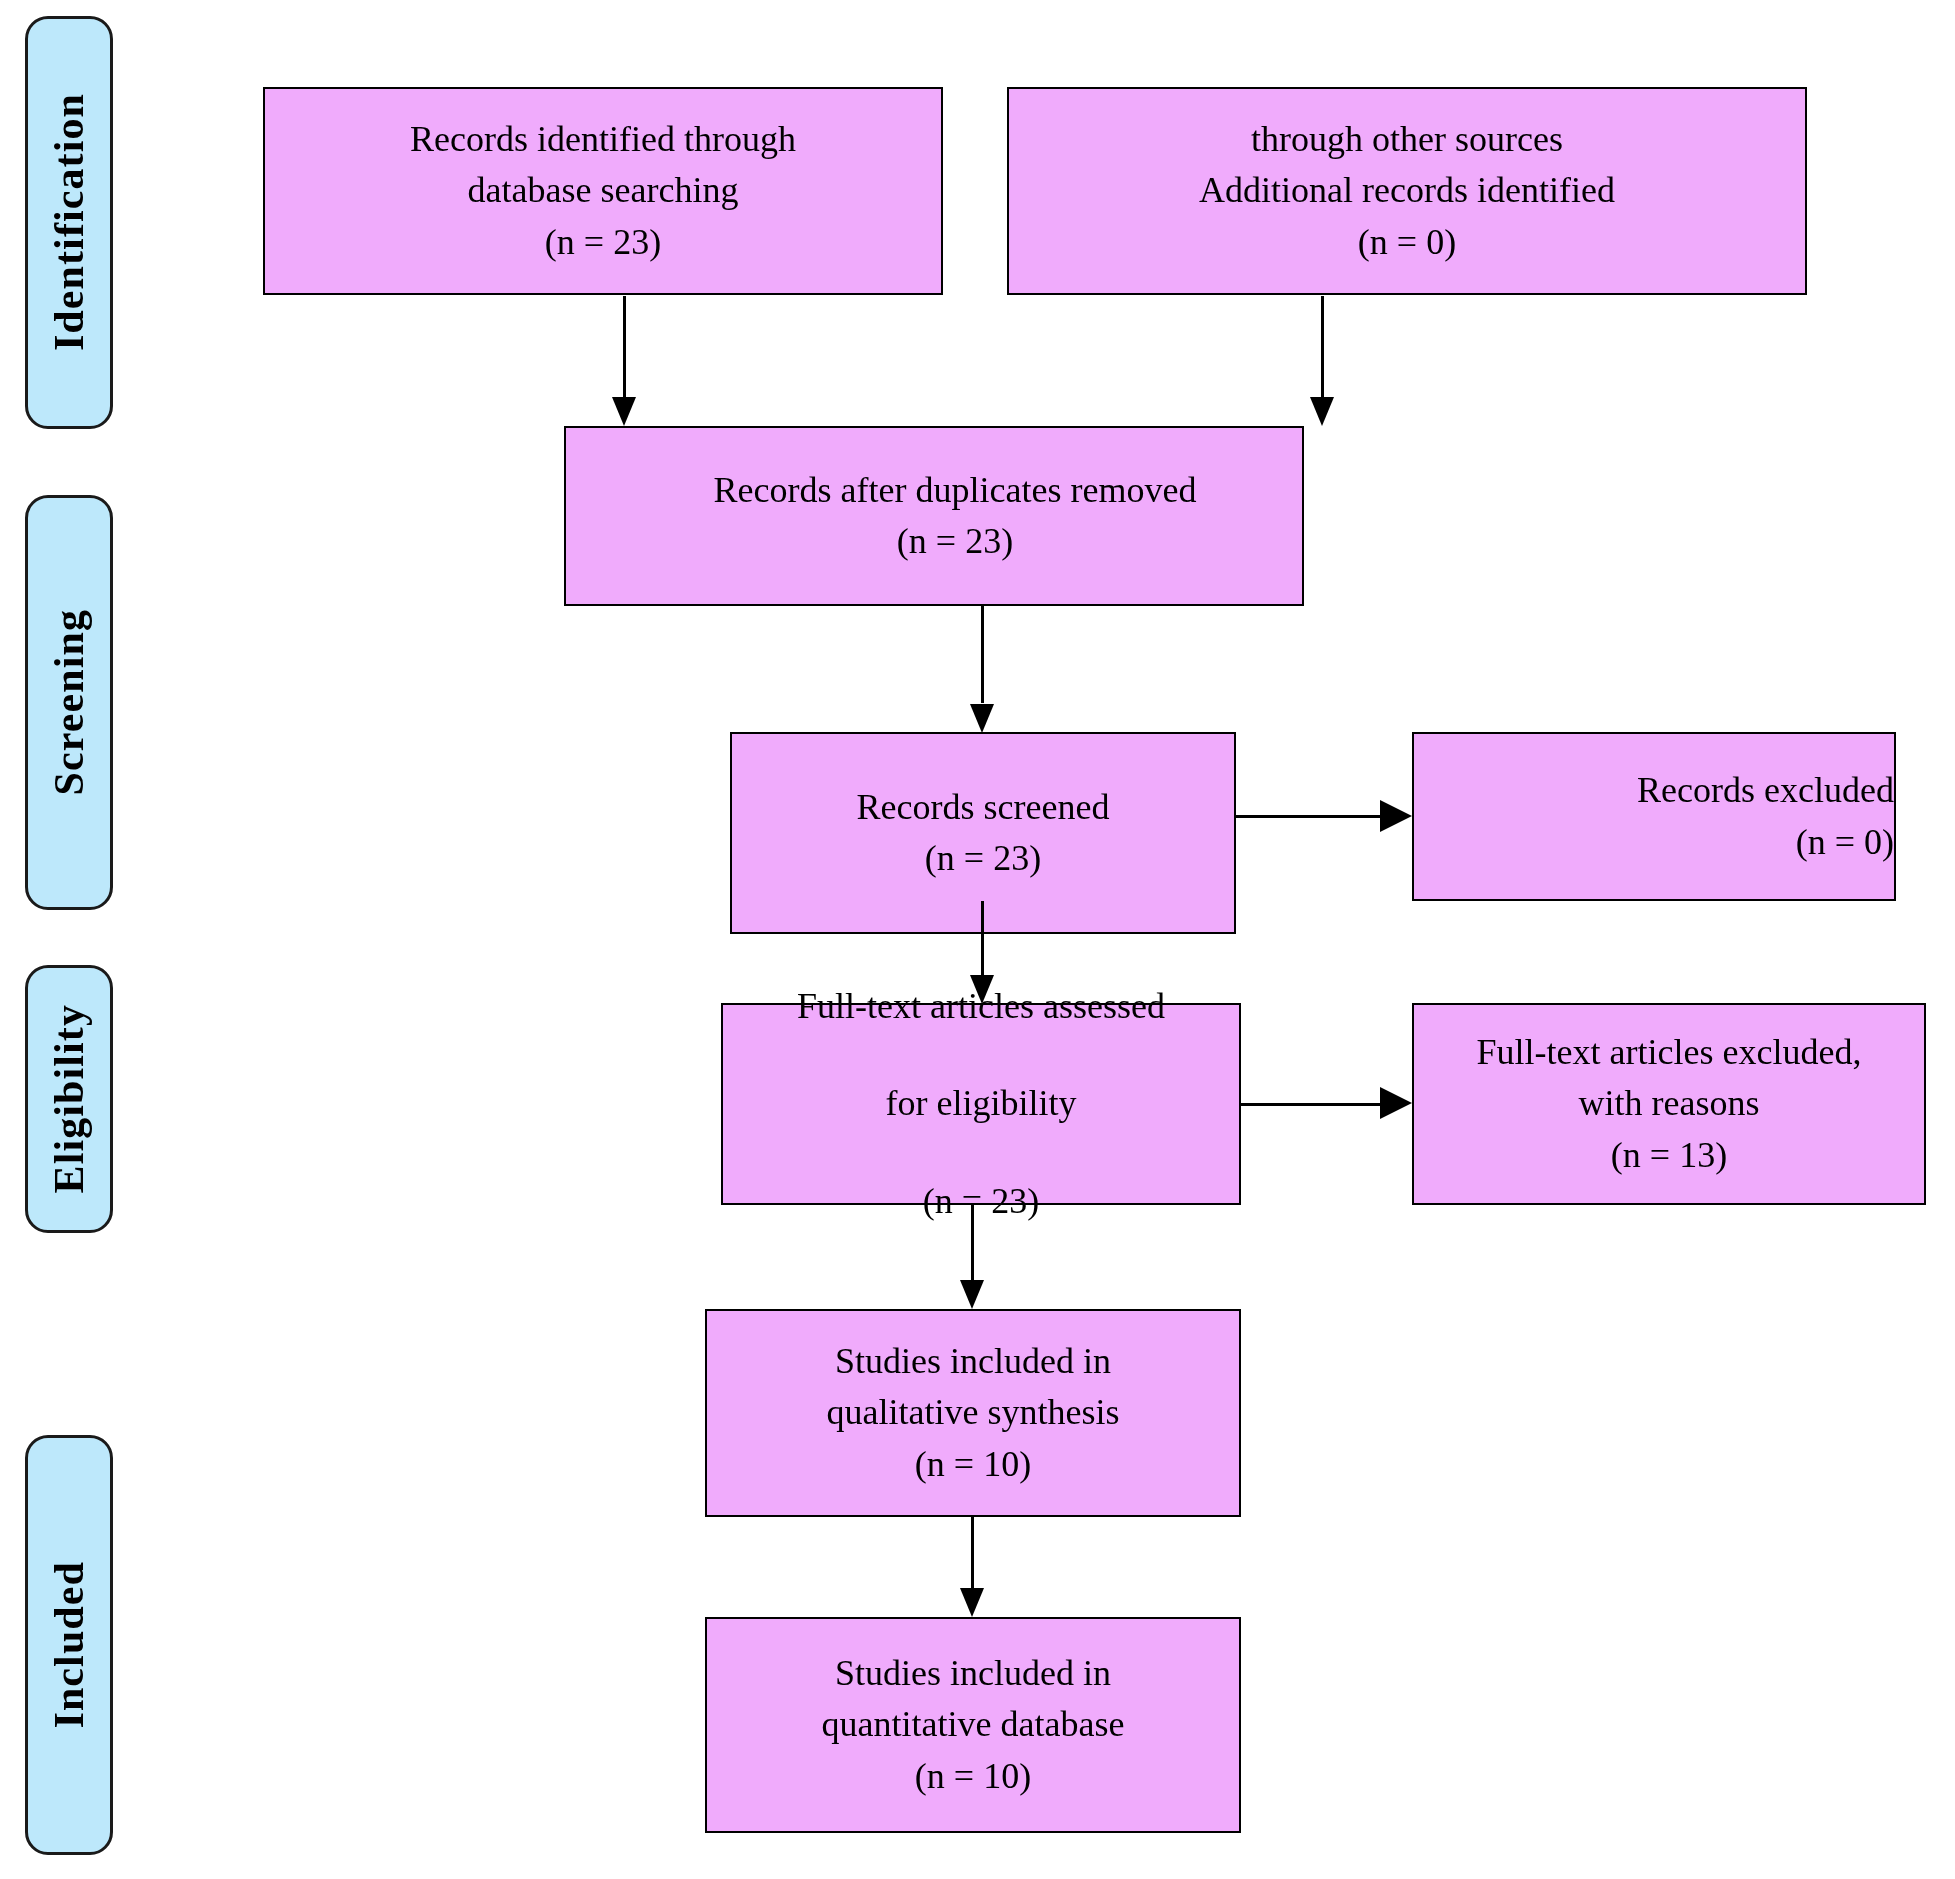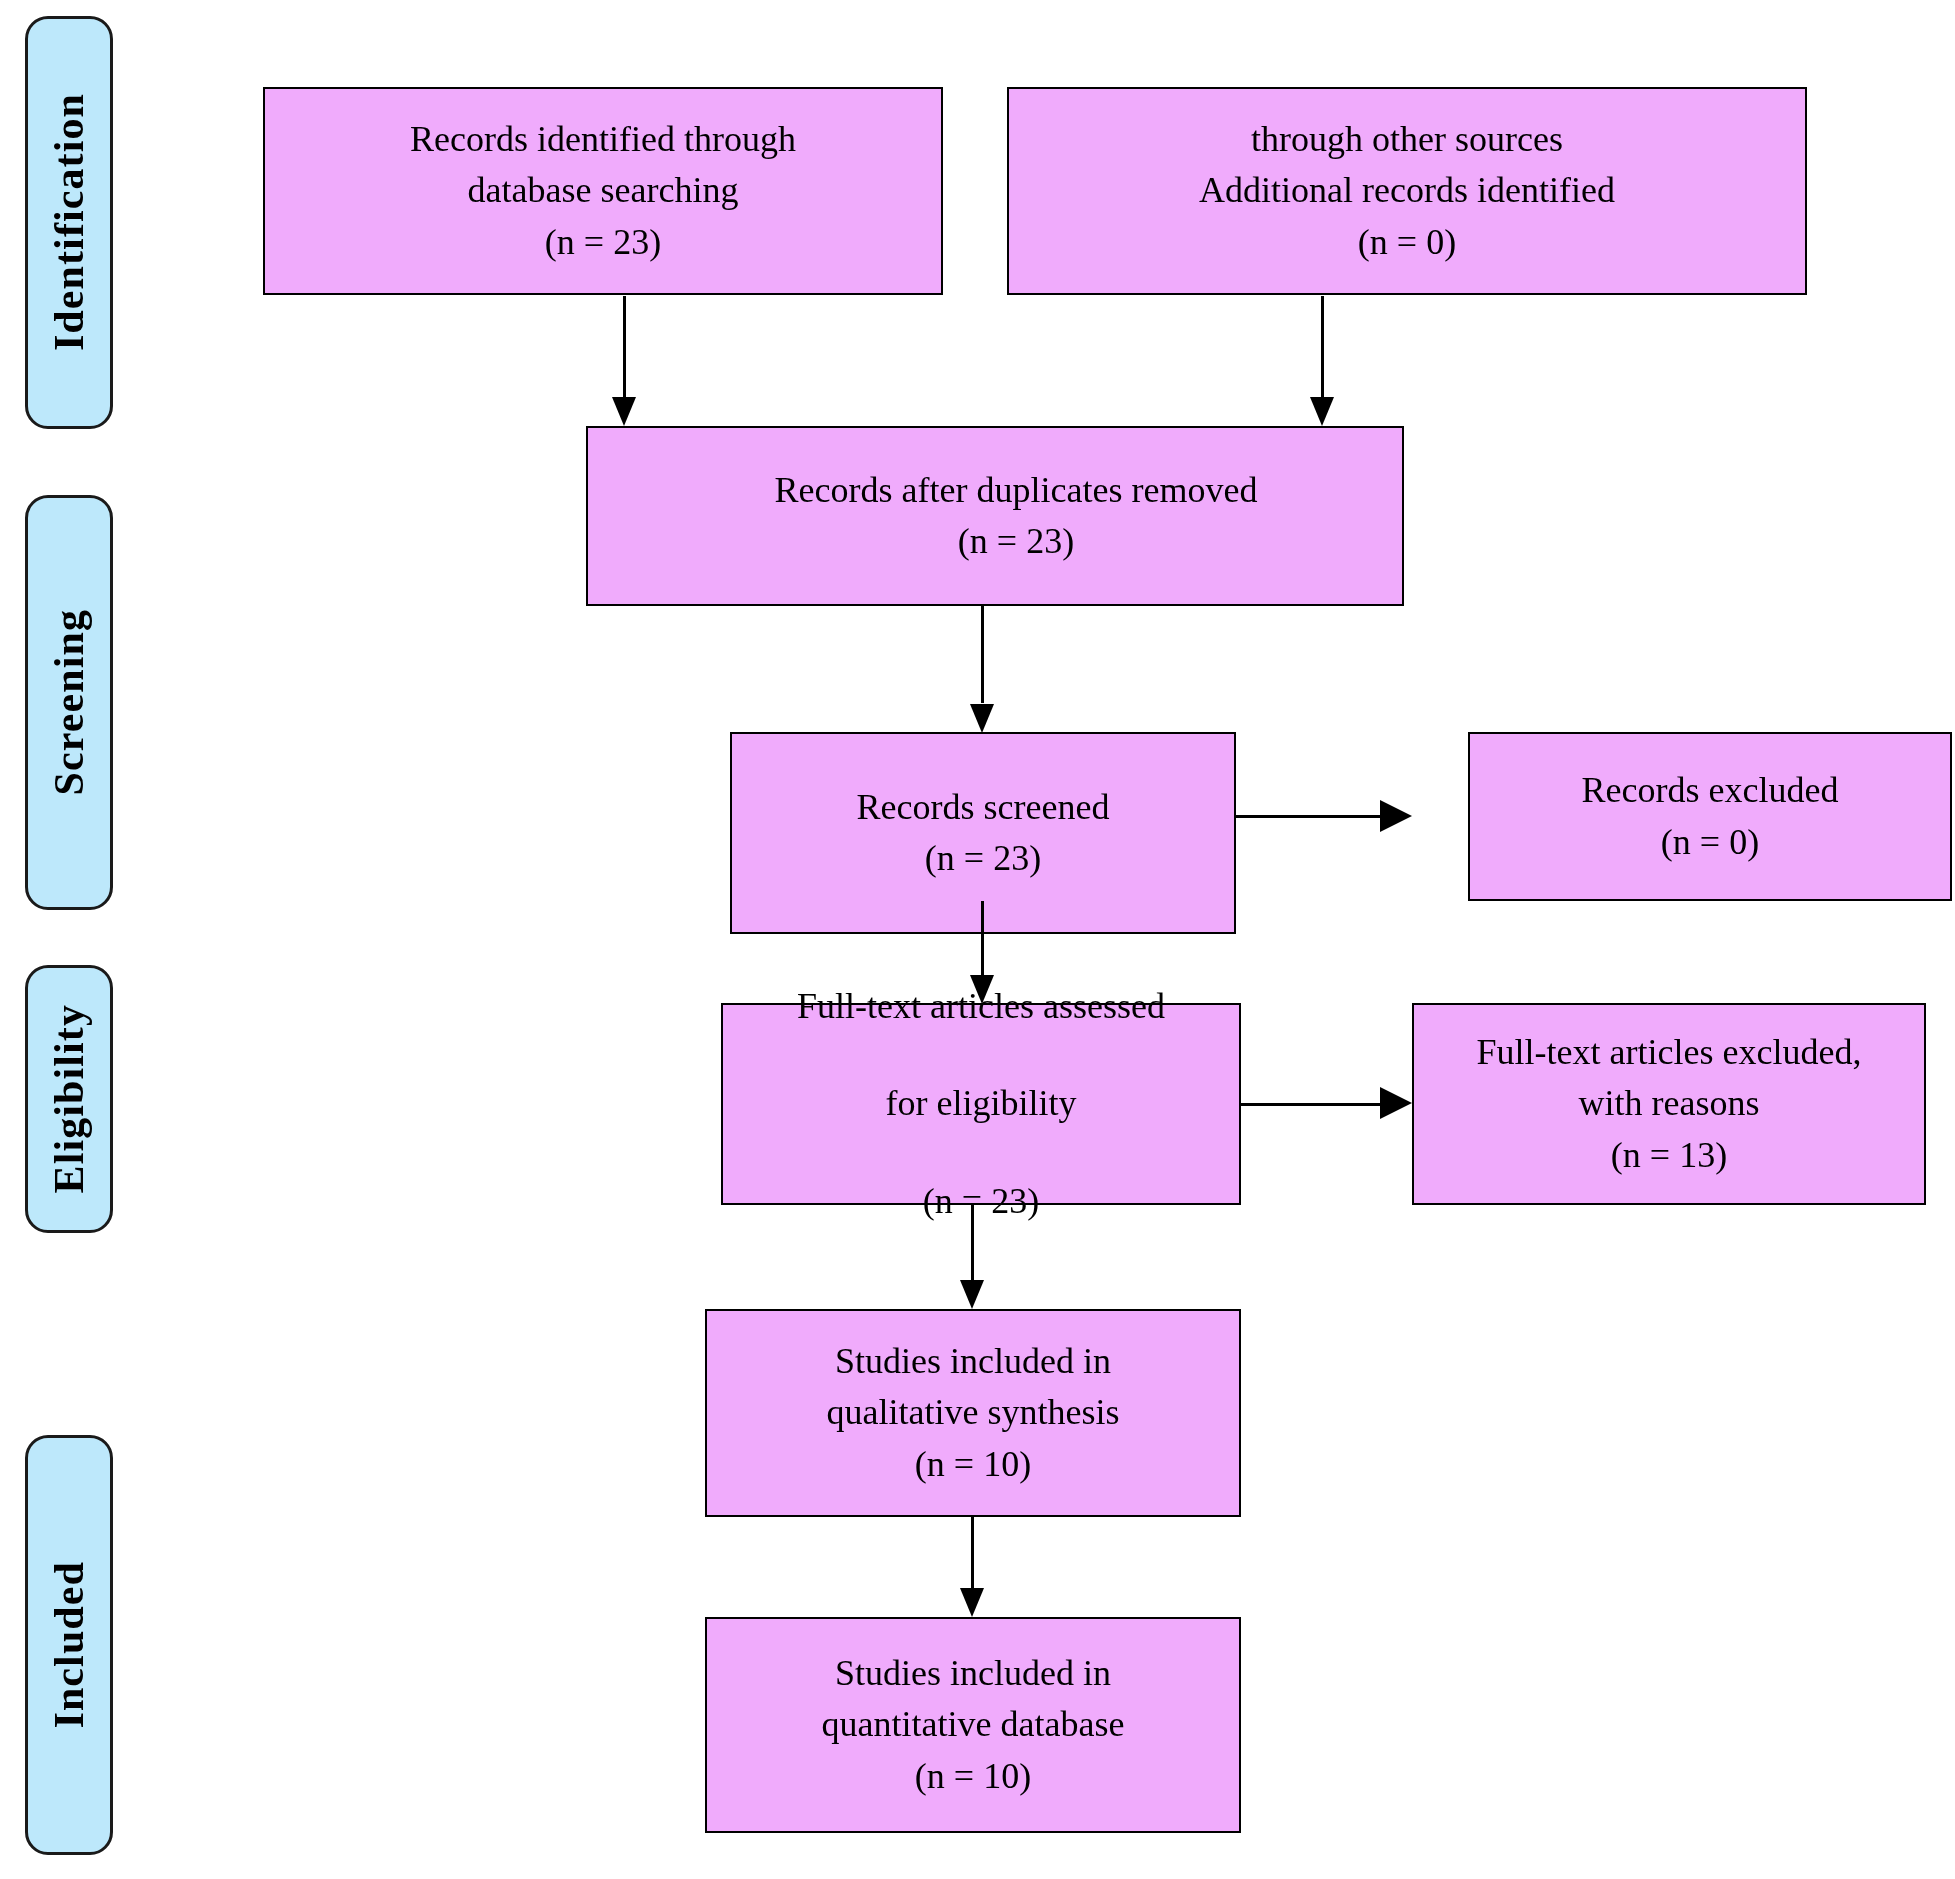--- a/index.html
+++ b/index.html
@@ -119,34 +119,34 @@
     <div class="flow-line">Additional records identified</div>
     <div class="flow-line">(n = 0)</div>
   </div>
 
   <div class="vline" style="left:623px; top:296px; height:101px;"></div>
   <div class="arrow-down" style="left:612px; top:397px;"></div>
 
   <div class="vline" style="left:1321px; top:296px; height:101px;"></div>
   <div class="arrow-down" style="left:1310px; top:397px;"></div>
 
-  <div class="flow-box" style="left:586px; top:426px; width:818px; height:180px;padding-left:42px;">
+  <div class="flow-box" style="left:564px; top:426px; width:740px; height:180px;padding-left:42px;">
     <div class="flow-line">Records after duplicates removed</div>
     <div class="flow-line">(n = 23)</div>
   </div>
 
   <div class="vline" style="left:981px; top:605px; height:98px;"></div>
   <div class="arrow-down" style="left:970px; top:704px;"></div>
 
   <div class="flow-box" style="left:730px; top:732px; width:506px; height:202px;">
     <div class="flow-line">Records screened</div>
     <div class="flow-line">(n = 23)</div>
   </div>
 
-  <div class="flow-box" style="left:1468px; top:732px; width:484px; height:169px;">
+  <div class="flow-box" style="left:1412px; top:732px; width:484px; height:169px;align-items:flex-end;">
     <div class="flow-line">Records excluded</div>
     <div class="flow-line">(n = 0)</div>
   </div>
 
   <div class="hline" style="left:1236px; top:815px; width:149px;"></div>
   <div class="arrow-right" style="left:1380px; top:800px;"></div>
 
   <div class="vline" style="left:981px; top:901px; height:74px;"></div>
   <div class="arrow-down" style="left:970px; top:975px;"></div>
 

